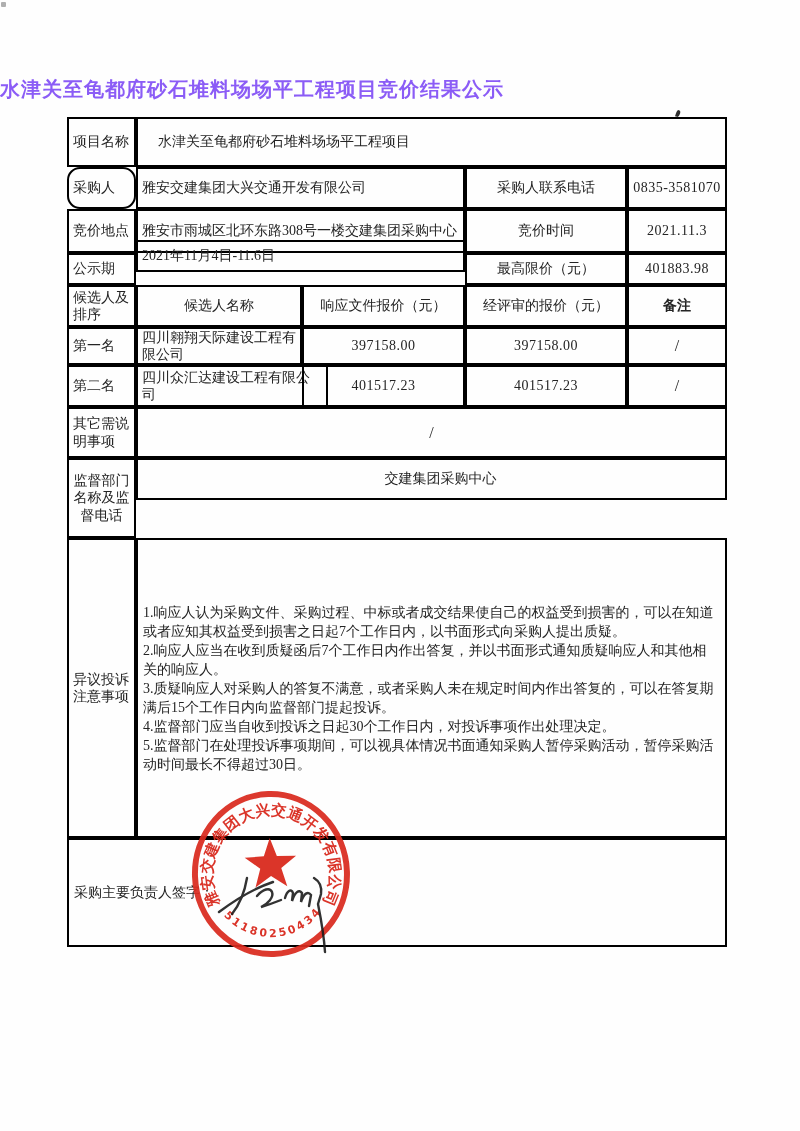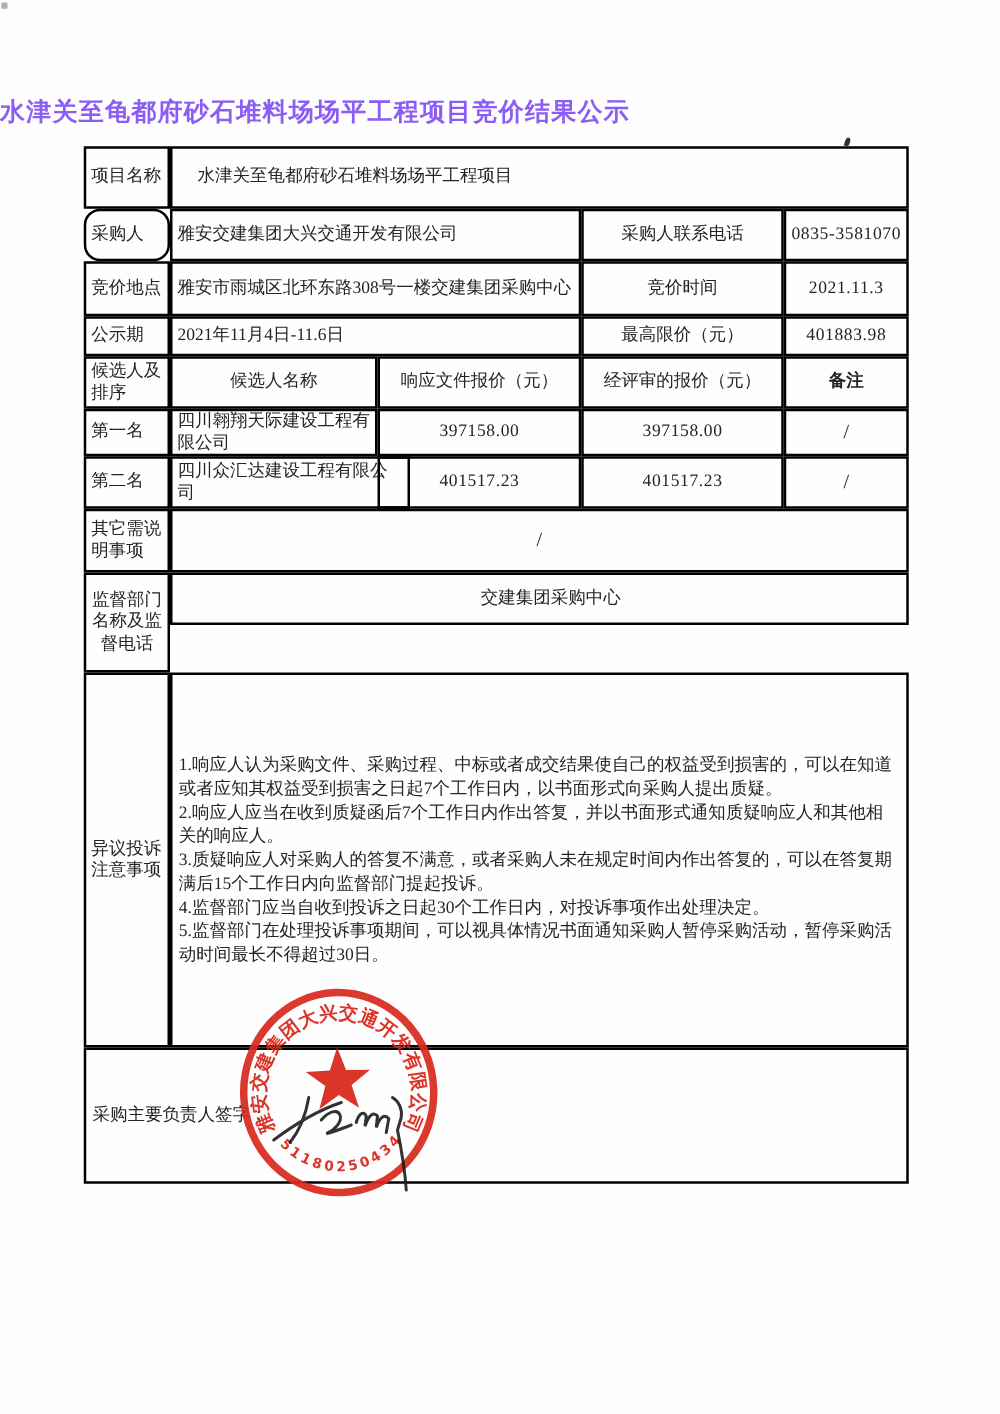--- a/index.html
+++ b/index.html
@@ -40,21 +40,21 @@
   <div class="c lf" style="left:136px;top:167px;width:329px;height:42px;">雅安交建集团大兴交通开发有限公司</div>
   <div class="c ctr" style="left:465px;top:167px;width:162px;height:42px;">采购人联系电话</div>
   <div class="c ctr num" style="left:627px;top:167px;width:100px;height:42px;">0835-3581070</div>
 
   <div class="c lf" style="left:67px;top:209px;width:69px;height:44px;">竞价地点</div>
   <div class="c lf addr wrap" style="left:136px;top:209px;width:329px;height:44px;">雅安市雨城区北环东路308号一楼交建集团采购中心</div>
   <div class="c ctr" style="left:465px;top:209px;width:162px;height:44px;text-align:right;">竞价时间</div>
   <div class="c ctr num" style="left:627px;top:209px;width:100px;height:44px;">2021.11.3</div>
 
   <div class="c lf" style="left:67px;top:253px;width:69px;height:32px;">公示期</div>
-  <div class="c lf" style="left:136px;top:253px;width:329px;height:32px;">2021年11月4日-11.6日</div>
+  <div class="c lf" style="left:136px;top:240px;width:329px;height:32px;">2021年11月4日-11.6日</div>
   <div class="c ctr" style="left:465px;top:253px;width:162px;height:32px;">最高限价（元）</div>
   <div class="c ctr num" style="left:627px;top:253px;width:100px;height:32px;">401883.98</div>
 
   <div class="c lf wrap" style="left:67px;top:285px;width:69px;height:42px;">候选人及排序</div>
   <div class="c ctr" style="left:136px;top:285px;width:166px;height:42px;">候选人名称</div>
   <div class="c ctr" style="left:302px;top:285px;width:163px;height:42px;">响应文件报价（元）</div>
   <div class="c ctr" style="left:465px;top:285px;width:162px;height:42px;">经评审的报价（元）</div>
   <div class="c ctr" style="left:627px;top:285px;width:100px;height:42px;font-weight:bold;">备注</div>
 
   <div class="c lf" style="left:67px;top:327px;width:69px;height:38px;">第一名</div>

